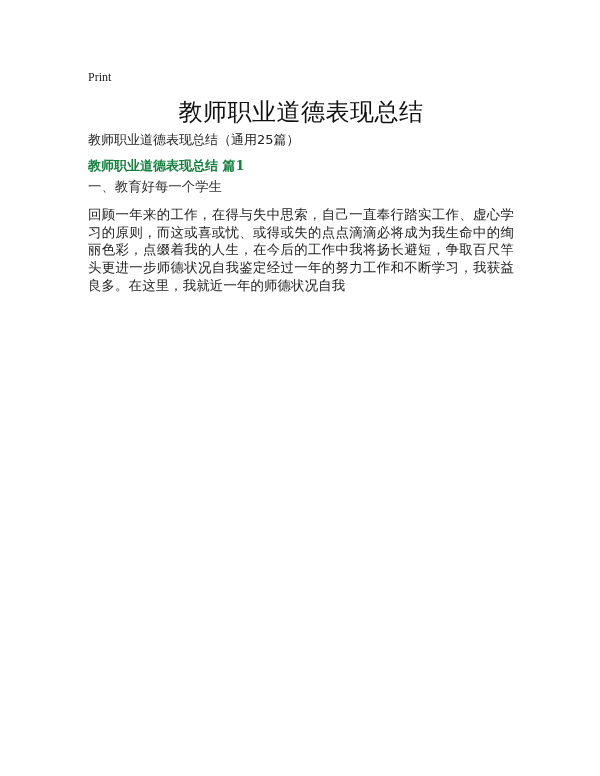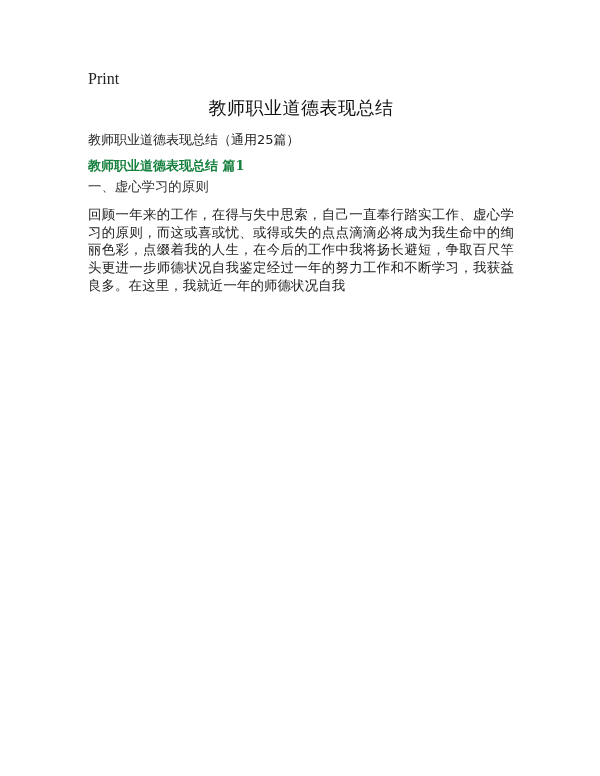--- a/index.html
+++ b/index.html
@@ -19,30 +19,30 @@
       position: absolute;
       left: 88px;
       top: 0;
       width: 426px;
     }
     .print-label {
       position: absolute;
       top: 70px;
       left: 0;
       font-family: "Liberation Serif", "DejaVu Serif", serif;
-      font-size: 16px;
+      font-size: 12px;
       color: #222;
     }
     .doc-title {
       position: absolute;
       top: 96px;
       left: 0;
       width: 426px;
       text-align: center;
-      font-size: 18px;
+      font-size: 24px;
       color: #111;
       letter-spacing: 0.5px;
     }
     .doc-subtitle {
       position: absolute;
       top: 131px;
       left: 0;
       font-size: 13px;
       color: #222;
     }
@@ -80,16 +80,16 @@
 </head>
 <body>
 
 <div class="page">
   <div class="print-label">Print</div>
   <div class="doc-title">教师职业道德表现总结</div>
   <div class="doc-subtitle">教师职业道德表现总结（通用25篇）</div>
   <div class="section-heading">教师职业道德表现总结 篇1</div>
 
   <div class="body">
-    <p class="subhead">一、虚心学习的原则</p>
+    <p class="subhead">一、教育好每一个学生</p>
     <p class="para">回顾一年来的工作，在得与失中思索，自己一直奉行踏实工作、虚心学习的原则，而这或喜或忧、或得或失的点点滴滴必将成为我生命中的绚丽色彩，点缀着我的人生，在今后的工作中我将扬长避短，争取百尺竿头更进一步师德状况自我鉴定经过一年的努力工作和不断学习，我获益良多。在这里，我就近一年的师德状况自我</p>
   </div>
 </div>
 
 </body></html>

